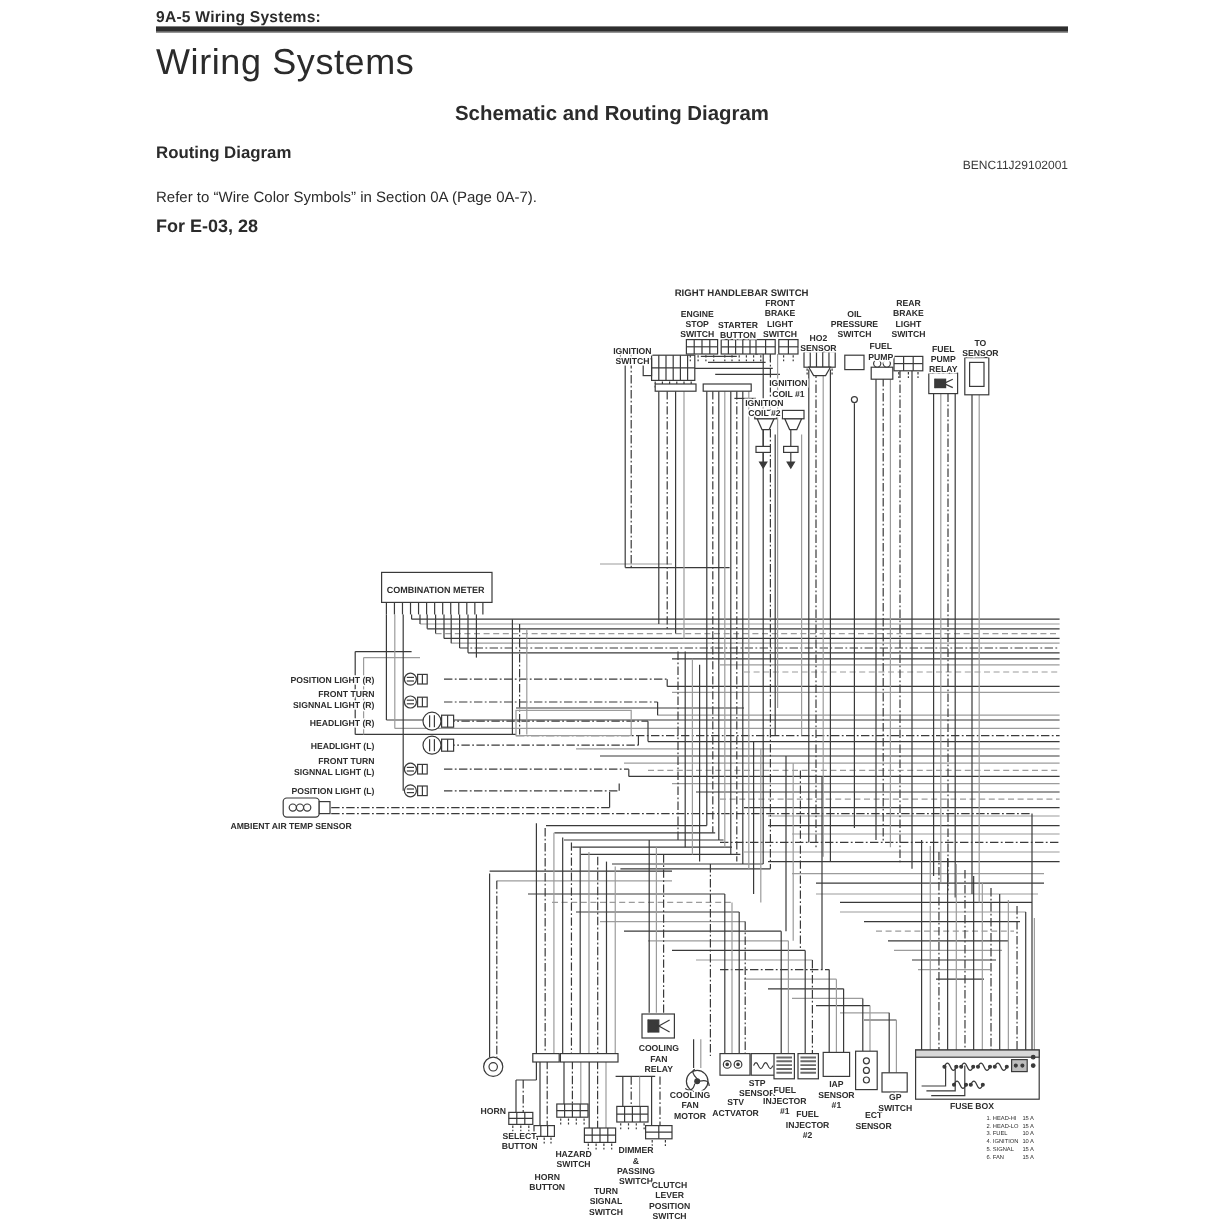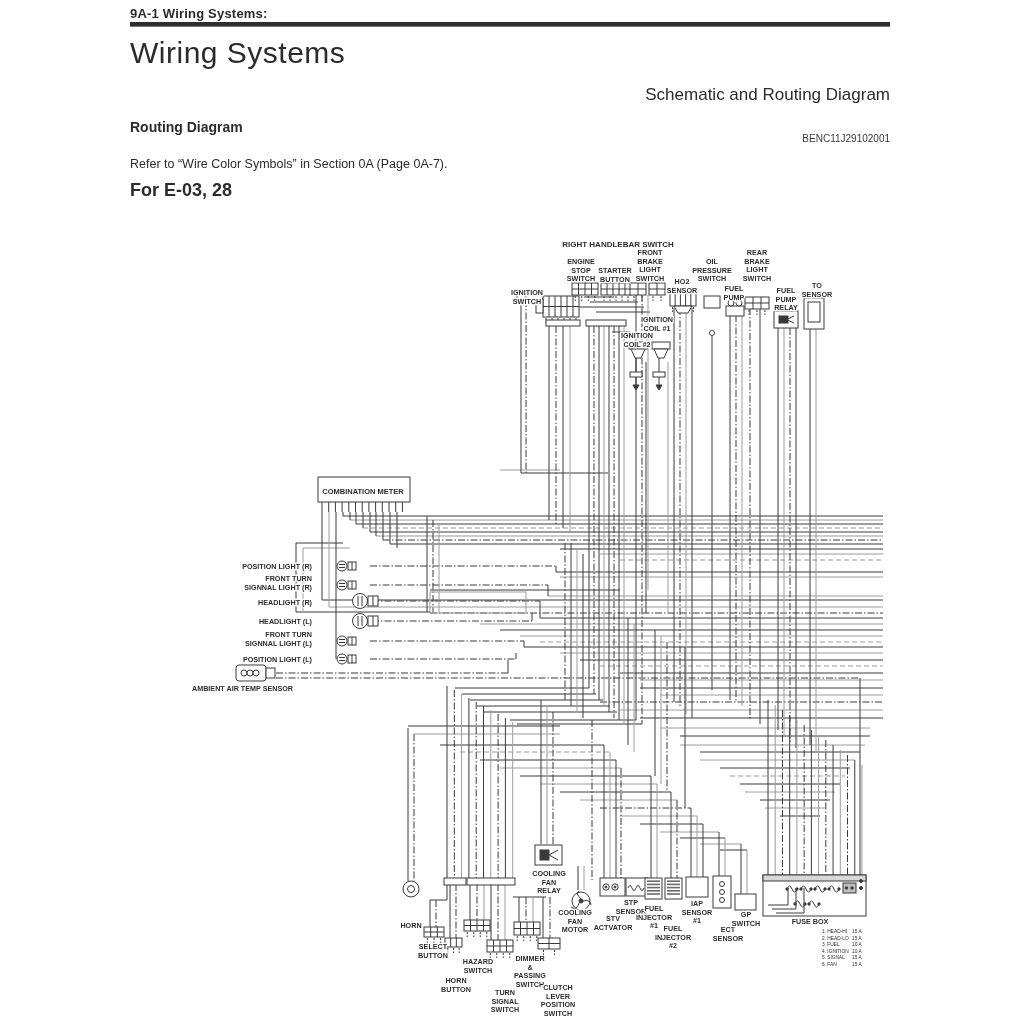--- a/index.html
+++ b/index.html
@@ -2,33 +2,33 @@
 <html><head>
 <meta charset="utf-8">
 <style>
   html,body{margin:0;padding:0;background:#e9e9e9;}
   #page{position:relative;width:1016px;height:1016px;background:#ffffff;
         font-family:"Liberation Sans", sans-serif;color:#2b2b2b;overflow:hidden;}
   .hdr{position:absolute;left:130px;right:126px;}
   #breadcrumb{top:6px;font-size:13px;font-weight:bold;letter-spacing:.2px;}
   #rule{top:22px;height:4px;background:#2e2e2e;border-bottom:1px solid #777;}
   #title{top:36px;font-size:30px;font-weight:normal;letter-spacing:.5px;}
-  #subtitle{top:85px;font-size:17px;font-weight:normal;text-align:right;}
+  #subtitle{top:85px;font-size:17px;font-weight:bold;text-align:center;}
   #sect{top:119px;font-size:14px;font-weight:bold;}
   #doccode{top:133px;font-size:10px;text-align:right;color:#3a3a3a;}
   #refer{top:157px;font-size:12.5px;}
-  #for{top:180px;font-size:18px;font-weight:bold;}
+  #for{top:180px;font-size:15px;font-weight:bold;}
   svg{position:absolute;left:0;top:0;}
   text{font-family:"Liberation Sans", sans-serif;}
 </style>
 </head>
 <body>
 
 <div id="page">
-  <div class="hdr" id="breadcrumb">9A-1  Wiring Systems:</div>
+  <div class="hdr" id="breadcrumb">9A-5  Wiring Systems:</div>
   <div class="hdr" id="rule"></div>
   <div class="hdr" id="title">Wiring Systems</div>
   <div class="hdr" id="subtitle">Schematic and Routing Diagram</div>
   <div class="hdr" id="sect">Routing Diagram</div>
   <div class="hdr" id="doccode">BENC11J29102001</div>
   <div class="hdr" id="refer">Refer to “Wire Color Symbols” in Section 0A (Page 0A-7).</div>
   <div class="hdr" id="for">For E-03, 28</div>
   <svg id="schematic" width="1016" height="1016" viewBox="0 0 1016 1016">
       <g>
         <line x1="584" y1="297" x2="614" y2="297" stroke="#3a3a3a" stroke-width="1"></line>

